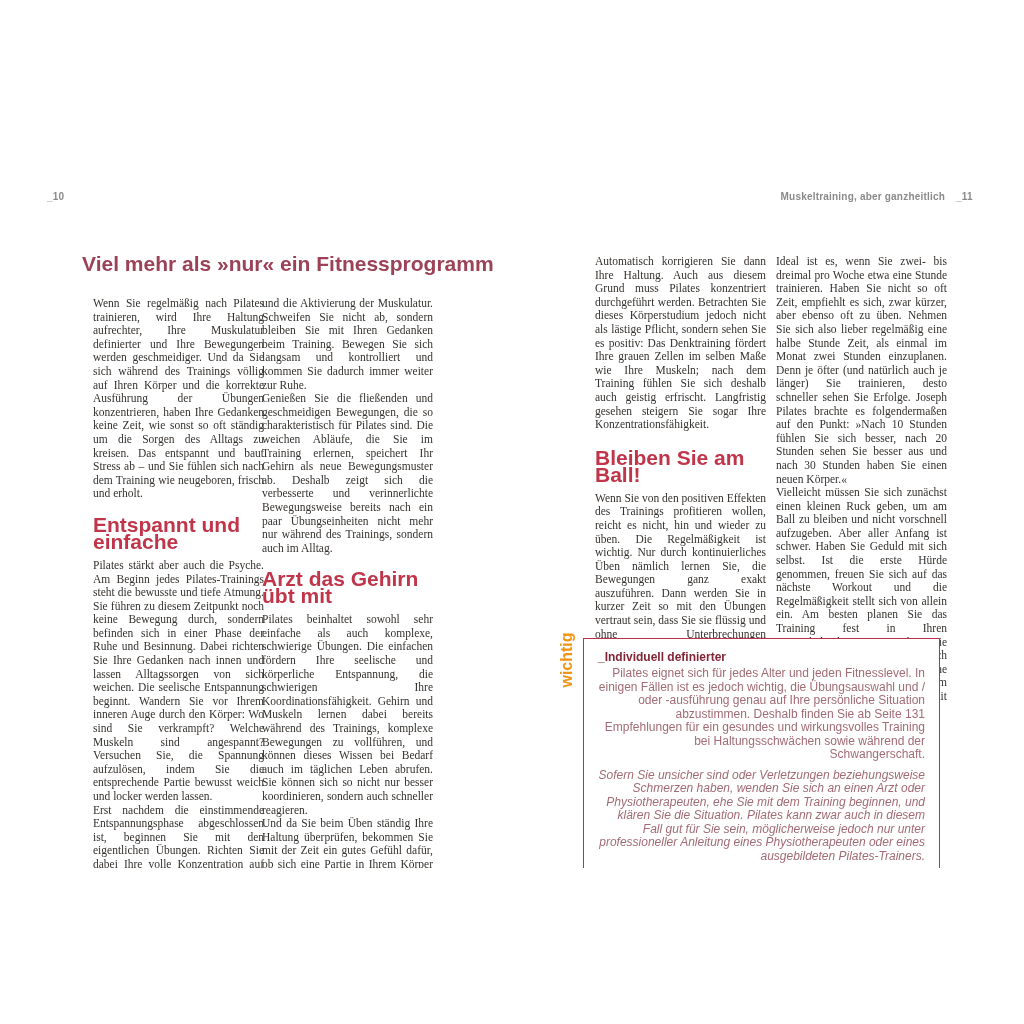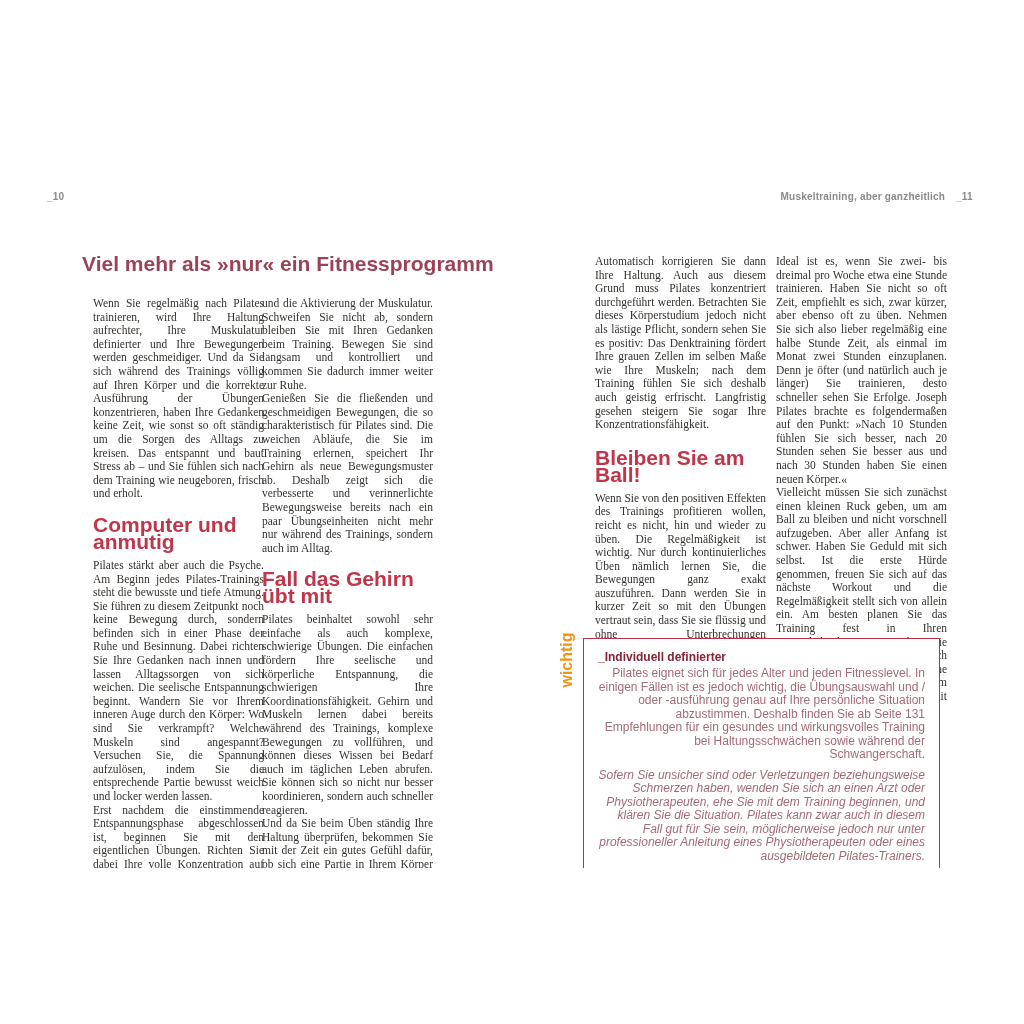--- a/index.html
+++ b/index.html
@@ -110,29 +110,29 @@
 <div class="spread">
 
   <div class="runhead left">_10</div>
   <div class="runhead center-right">Muskeltraining, aber ganzheitlich</div>
   <div class="runhead far-right">_11</div>
 
   <h1 class="chapter-title">Viel mehr als »nur« ein Fitnessprogramm</h1>
 
   <div class="col" id="col1">
     <p>Wenn Sie regelmäßig nach Pilates trainieren, wird Ihre Haltung aufrechter, Ihre Muskulatur definierter und Ihre Bewegungen werden geschmeidiger. Und da Sie sich während des Trainings völlig auf Ihren Körper und die korrekte Ausführung der Übungen konzentrieren, haben Ihre Gedanken keine Zeit, wie sonst so oft ständig um die Sorgen des Alltags zu kreisen. Das entspannt und baut Stress ab – und Sie fühlen sich nach dem Training wie neugeboren, frisch und erholt.</p>
-    <h3>Computer und anmutig</h3>
+    <h3>Entspannt und einfache</h3>
     <p>Pilates stärkt aber auch die Psyche. Am Beginn jedes Pilates-Trainings steht die bewusste und tiefe Atmung. Sie führen zu diesem Zeitpunkt noch keine Bewegung durch, sondern befinden sich in einer Phase der Ruhe und Besinnung. Dabei richten Sie Ihre Gedanken nach innen und lassen Alltagssorgen von sich weichen. Die seelische Entspannung beginnt. Wandern Sie vor Ihrem inneren Auge durch den Körper: Wo sind Sie verkrampft? Welche Muskeln sind angespannt? Versuchen Sie, die Spannung aufzulösen, indem Sie die entsprechende Partie bewusst weich und locker werden lassen.</p>
     <p>Erst nachdem die einstimmende Entspannungsphase abgeschlossen ist, beginnen Sie mit den eigentlichen Übungen. Richten Sie dabei Ihre volle Konzentration auf die korrekte Durchführung jeder einzelnen Sequenz – dazu gehören der Übungsablauf ebenso wie die korrekte Atmung</p>
   </div>
 
   <div class="col" id="col2">
-    <p>und die Aktivierung der Muskulatur. Schweifen Sie nicht ab, sondern bleiben Sie mit Ihren Gedanken beim Training. Bewegen Sie sind langsam und kontrolliert und kommen Sie dadurch immer weiter zur Ruhe.</p>
+    <p>und die Aktivierung der Muskulatur. Schweifen Sie nicht ab, sondern bleiben Sie mit Ihren Gedanken beim Training. Bewegen Sie sich langsam und kontrolliert und kommen Sie dadurch immer weiter zur Ruhe.</p>
     <p>Genießen Sie die fließenden und geschmeidigen Bewegungen, die so charakteristisch für Pilates sind. Die weichen Abläufe, die Sie im Training erlernen, speichert Ihr Gehirn als neue Bewegungsmuster ab. Deshalb zeigt sich die verbesserte und verinnerlichte Bewegungsweise bereits nach ein paar Übungseinheiten nicht mehr nur während des Trainings, sondern auch im Alltag.</p>
-    <h3>Fall das Gehirn übt mit</h3>
+    <h3>Arzt das Gehirn übt mit</h3>
     <p>Pilates beinhaltet sowohl sehr einfache als auch komplexe, schwierige Übungen. Die einfachen fördern Ihre seelische und körperliche Entspannung, die schwierigen Ihre Koordinationsfähigkeit. Gehirn und Muskeln lernen dabei bereits während des Trainings, komplexe Bewegungen zu vollführen, und können dieses Wissen bei Bedarf auch im täglichen Leben abrufen. Sie können sich so nicht nur besser koordinieren, sondern auch schneller reagieren.</p>
     <p>Und da Sie beim Üben ständig Ihre Haltung überprüfen, bekommen Sie mit der Zeit ein gutes Gefühl dafür, ob sich eine Partie in Ihrem Körper verspannt. Sie merken so ziemlich schnell, wenn Sie zum Beispiel am Computer die Schultern hochziehen oder beim Autofahren schief sitzen.</p>
   </div>
 
   <div class="col" id="col3">
     <p>Automatisch korrigieren Sie dann Ihre Haltung. Auch aus diesem Grund muss Pilates konzentriert durchgeführt werden. Betrachten Sie dieses Körperstudium jedoch nicht als lästige Pflicht, sondern sehen Sie es positiv: Das Denktraining fördert Ihre grauen Zellen im selben Maße wie Ihre Muskeln; nach dem Training fühlen Sie sich deshalb auch geistig erfrischt. Langfristig gesehen steigern Sie sogar Ihre Konzentrationsfähigkeit.</p>
     <h3>Bleiben Sie am Ball!</h3>
     <p>Wenn Sie von den positiven Effekten des Trainings profitieren wollen, reicht es nicht, hin und wieder zu üben. Die Regelmäßigkeit ist wichtig. Nur durch kontinuierliches Üben nämlich lernen Sie, die Bewegungen ganz exakt auszuführen. Dann werden Sie in kurzer Zeit so mit den Übungen vertraut sein, dass Sie sie flüssig und ohne Unterbrechungen aneinanderreihen können. Ihr Muskeltonus (Körperspannung) verbessert sich und Sie fühlen sich schon bald kräftiger, beweglicher und aufrechter – und genau das ist das Ziel.</p>
   </div>
 

